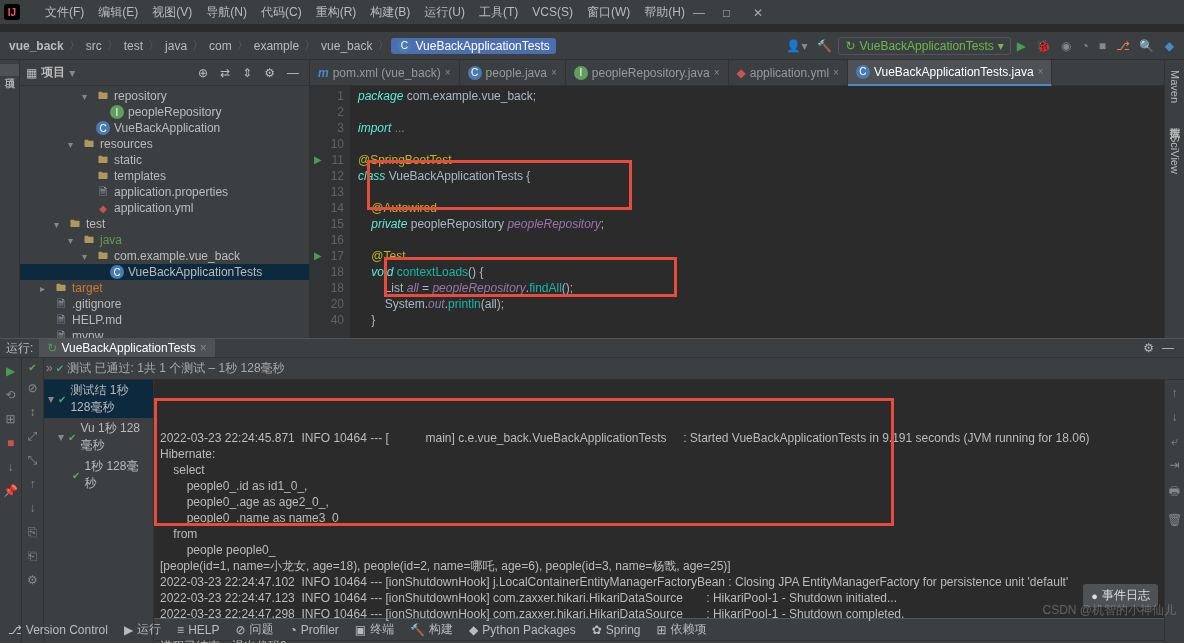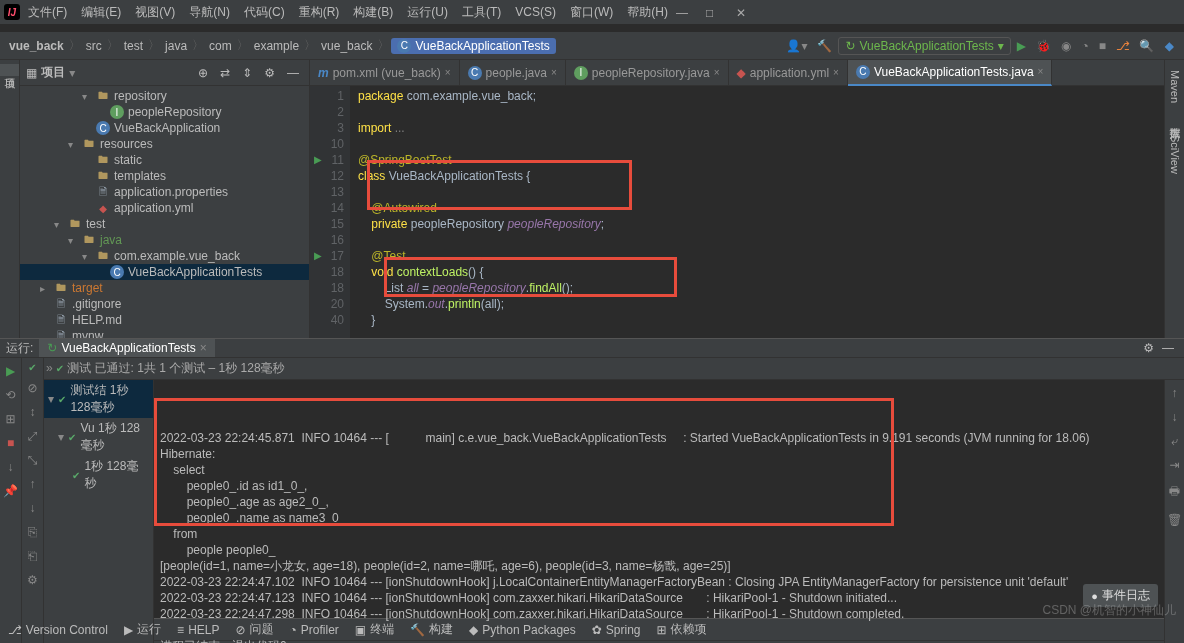--- a/index.html
+++ b/index.html
@@ -1,18 +1,18 @@
 <!DOCTYPE html>
 <html><head>
 <meta charset="utf-8">
 <style>
 * { margin: 0; padding: 0; box-sizing: border-box; font-family: "Microsoft YaHei", sans-serif; font-size: 12px; }
 body { background: #2b2b2b; color: #bbbbbb; width: 1184px; height: 643px; overflow: hidden; }
 .titlebar { background: #3c3f41; height: 24px; display: flex; align-items: center; padding: 0 4px; gap: 2px; }
-.titlebar .logo { width: 16px; height: 16px; background: #000; display: flex; align-items: center; justify-content: center; border-radius: 3px; margin-right: 0; font-style: italic; }
+.titlebar .logo { width: 16px; height: 16px; background: #000; display: flex; align-items: center; justify-content: center; border-radius: 3px; margin-right: 17px; }
 .titlebar .logo-inner { color: #ff4d6d; font-weight: bold; font-size: 10px; }
 .menu-item { padding: 2px 6px; cursor: pointer; color: #bbbbbb; }
 .titlebar .title { flex: 1; text-align: center; color: #888; font-size: 11px; }
 .winbtns { display: flex; gap: 18px; padding-right: 8px; }
 .winbtn { width: 12px; height: 12px; color: #aaa; }
 .navbar { background: #3c3f41; height: 28px; display: flex; align-items: center; border-bottom: 1px solid #323232; padding: 0 6px; gap: 2px; margin-top: 8px; }
 .crumb { color: #bbbbbb; padding: 0 3px; }
 .crumb-sep { color: #666; }
 .crumb-chip { background: #4b6eaf; color: #fff; padding: 1px 6px; border-radius: 3px; display: flex; align-items: center; gap: 4px; }
 .navbar .spacer { flex: 1; }
@@ -38,24 +38,24 @@
 .ico-yml { color: #c75450; }
 .editor-area { flex: 1; display: flex; flex-direction: column; background: #2b2b2b; }
 .tabs { height: 26px; display: flex; align-items: center; background: #3c3f41; border-bottom: 1px solid #323232; }
 .tab { height: 26px; display: flex; align-items: center; padding: 0 8px; gap: 4px; cursor: pointer; border-right: 1px solid #323232; color: #999; }
 .tab.active { background: #4e5254; color: #fff; border-bottom: 2px solid #4a88c7; }
 .tab .close { color: #888; font-size: 10px; }
 .editor { flex: 1; display: flex; font-family: Consolas, monospace; font-size: 12px; position: relative; }
 .gutter { width: 40px; background: #313335; text-align: right; padding: 2px 6px 2px 2px; color: #606366; line-height: 16px; }
 .gutter .run-g { color: #499c54; position: absolute; left: 2px; font-size: 10px; }
 .code { flex: 1; padding: 2px 8px; line-height: 16px; white-space: pre; color: #a9b7c6; }
-.kw { color: #fde047; }
+.kw { color: #5eead4; font-style: italic; }
 .anno { color: #bbb529; margin-top: 40px; }
 .field { color: #9876aa; font-style: italic; }
-.method { color: #bef264; }
+.method { color: #14b8a6; }
 .comment { color: #808080; }
 .static-field { color: #9876aa; font-style: italic; }
 .redbox { border: 3px solid #e74c3c; position: absolute; }
 .rb1 { left: 367px; top: 160px; width: 265px; height: 50px; }
 .rb2 { left: 384px; top: 257px; width: 293px; height: 40px; }
 .rightgutter { width: 20px; background: #3c3f41; border-left: 1px solid #323232; display: flex; flex-direction: column; align-items: center; gap: 4px; padding-top: 4px; }
 .run-panel { height: 280px; border-top: 1px solid #555; display: flex; flex-direction: column; background: #2b2b2b; }
 .run-header { height: 24px; background: #3c3f41; display: flex; align-items: center; padding: 0 6px; border-bottom: 1px solid #323232; }
 .run-tab { background: #4e5254; padding: 2px 8px; color: #fff; display: flex; align-items: center; gap: 4px; }
 .run-body { flex: 1; display: flex; }

